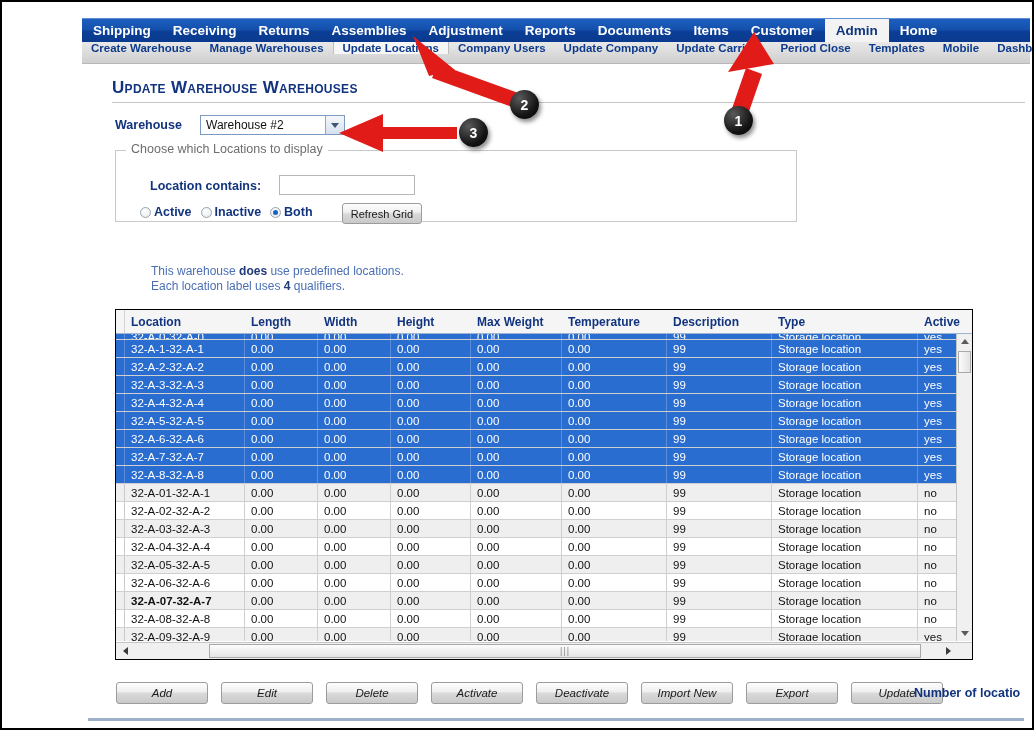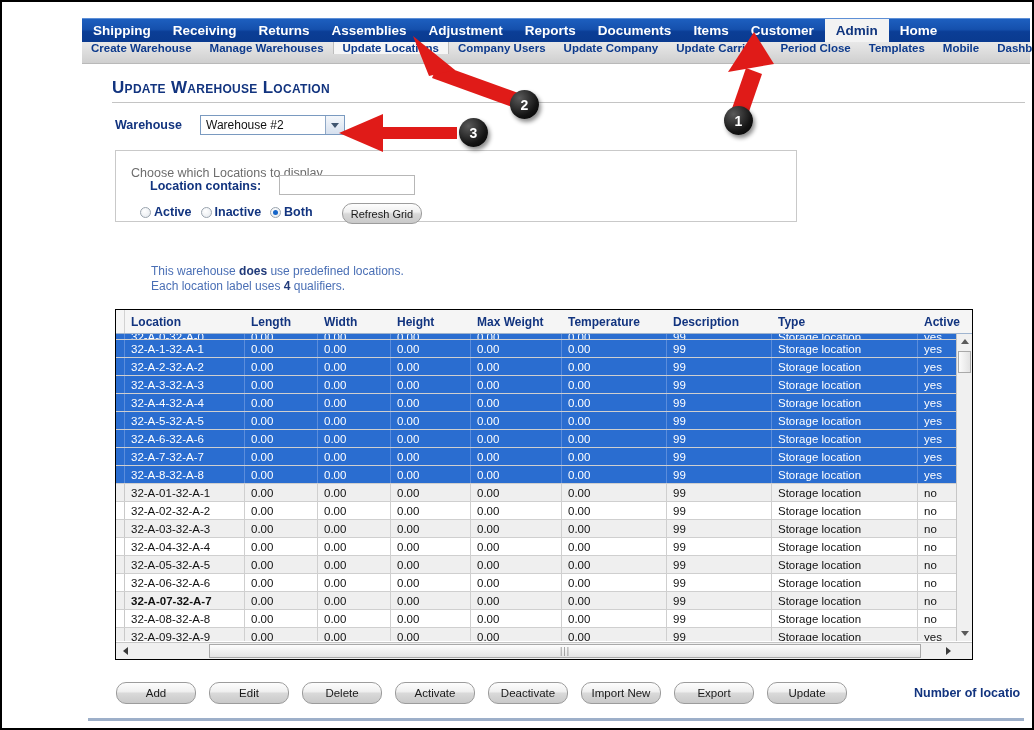--- a/index.html
+++ b/index.html
@@ -134,21 +134,20 @@
     box-sizing: border-box;
   }
   .fs-legend {
     position: absolute;
     left: 124px; top: 140px;
     background: #ffffff;
     padding: 0 5px;
     font-size: 12.5px;
     color: #6d6d6d;
     white-space: nowrap;
-    margin-top: 24px;
   }
   .lc-label {
     position: absolute;
     left: 148px; top: 177px;
     color: #12347f;
     font-size: 12.5px;
     font-weight: bold;
   }
   .lc-input {
     position: absolute;
@@ -192,21 +191,21 @@
   .rb .txt {
     color: #12347f;
     font-size: 12.5px;
     font-weight: bold;
   }
   .btn3d {
     display: inline-flex;
     align-items: center; justify-content: center;
     background: linear-gradient(to bottom, #fdfdfd 0%, #f0f0f0 42%, #d9d9d9 52%, #c9c9c9 100%);
     border: 1px solid #9c9c9c;
-    border-radius: 10px;
+    border-radius: 3px;
     color: #1a1a1a;
     font-size: 11.5px;
     cursor: pointer;
     box-sizing: border-box;
     white-space: nowrap;
   }
   .refresh-btn {
     position: absolute;
     left: 340px; top: 201px;
     width: 80px; height: 21px;
@@ -347,22 +346,23 @@
   }
 
   
   .btnbar {
     position: absolute;
     left: 114px; top: 680px;
     display: flex;
     gap: 13px;
   }
   .btnbar .btn3d {
-    width: 80px; height: 22px;
+    width: 92px; height: 22px;
     font-size: 11.5px;
+    font-style: italic;
   }
   .loc-count {
     position: absolute;
     left: 912px; top: 684px;
     color: #12347f;
     font-size: 12.5px;
     font-weight: bold;
     white-space: nowrap;
   }
   .bottom-rule {
@@ -418,21 +418,21 @@
         <div class="subnav-item">Company Users</div>
         <div class="subnav-item">Update Company</div>
         <div class="subnav-item">Update Carriers</div>
         <div class="subnav-item">Period Close</div>
         <div class="subnav-item">Templates</div>
         <div class="subnav-item">Mobile</div>
         <div class="subnav-item">Dashb</div>
       </div>
   </div>
 
-  <div class="page-title">Update Warehouse Location</div>
+  <div class="page-title">Update Warehouse Warehouses</div>
   <div class="title-rule"></div>
 
   <div class="wh-label">Warehouse</div>
   <div class="wh-select">
     <div class="val">Warehouse #2</div>
     <div class="arrow">
         <i></i>
       </div>
   </div>
 

